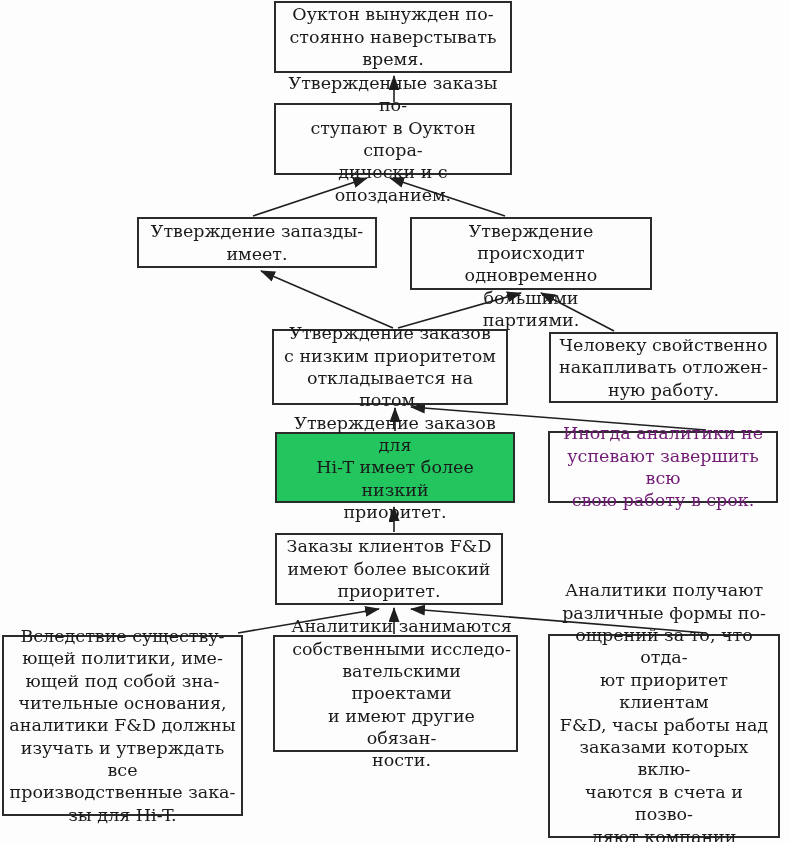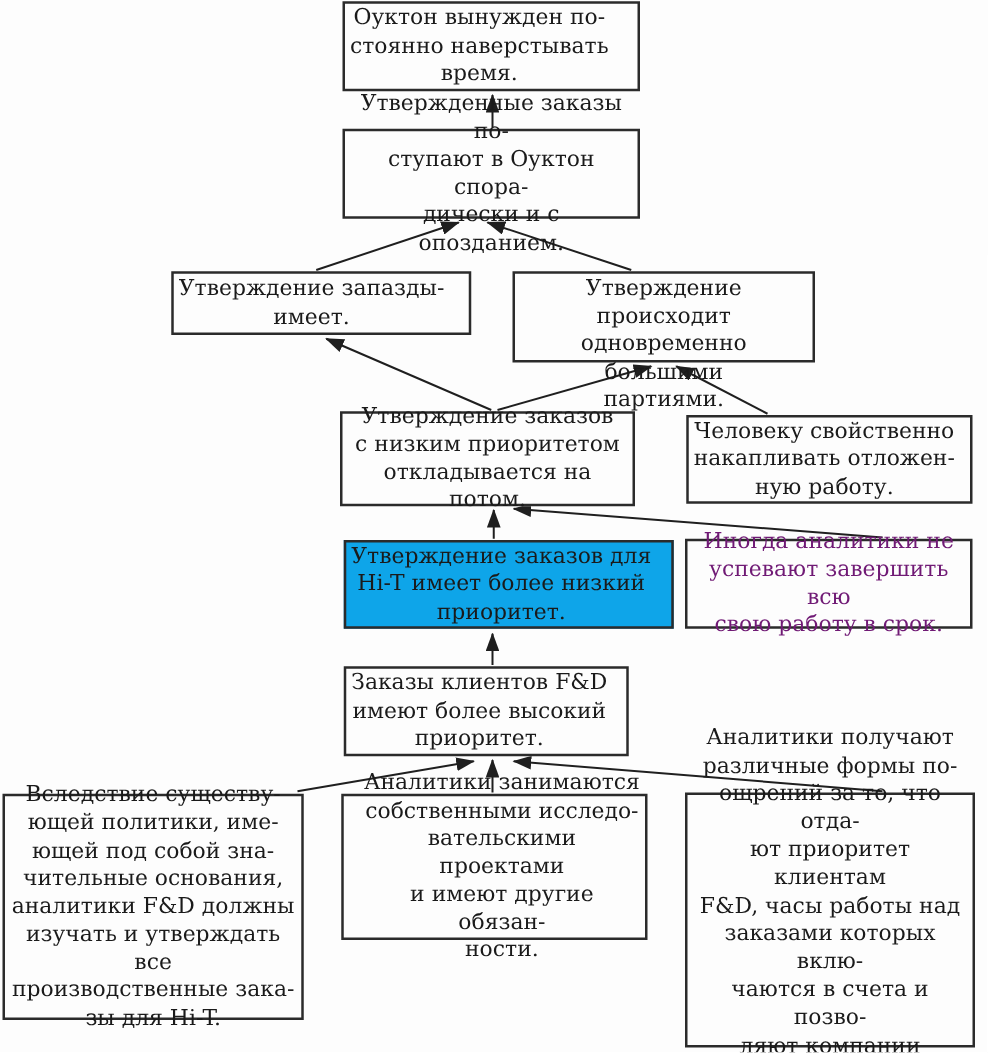--- a/index.html
+++ b/index.html
@@ -17,20 +17,21 @@
     width: 790px; height: 842px;
     display: block;
   }
   .node {
     position: absolute;
     box-sizing: border-box;
     border: 2px solid #2b2b2b;
     background: #fdfdfd;
     display: flex;
     align-items: center;
+    justify-content: center;
     padding: 1px 4px;
   }
   .node-label {
     white-space: pre-line;
     text-align: center;
     font-size: 17.5px;
     line-height: 1.28;
     color: #1a1a1a;
   }
 </style>
@@ -82,21 +83,21 @@
       <div class="node" style="left: 272px; top: 329px; width: 236px; height: 76px; border-color: rgb(43, 43, 43); background: rgb(253, 253, 253);">
         <span class="node-label" style="color: rgb(26, 26, 26);">Утверждение заказов
 с низким приоритетом
 откладывается на потом.</span>
       </div>
       <div class="node" style="left: 549px; top: 332px; width: 229px; height: 71px; border-color: rgb(43, 43, 43); background: rgb(253, 253, 253);">
         <span class="node-label" style="color: rgb(26, 26, 26);">Человеку свойственно
 накапливать отложен-
 ную работу.</span>
       </div>
-      <div class="node" style="left: 275px; top: 432px; width: 264px; height: 71px; border-color: rgb(43, 43, 43); background: #0ea5e9;">
+      <div class="node" style="left: 275px; top: 432px; width: 240px; height: 71px; border-color: rgb(43, 43, 43); background: #22c55e;">
         <span class="node-label" style="color: rgb(26, 26, 26);">Утверждение заказов для
 Hi-T имеет более низкий
 приоритет.</span>
       </div>
       <div class="node" style="left: 548px; top: 431px; width: 230px; height: 72px; border-color: rgb(43, 43, 43); background: rgb(253, 253, 253);">
         <span class="node-label" style="color: #701a75;">Иногда аналитики не
 успевают завершить всю
 свою работу в срок.</span>
       </div>
       <div class="node" style="left: 275px; top: 533px; width: 228px; height: 72px; border-color: rgb(43, 43, 43); background: rgb(253, 253, 253);">

